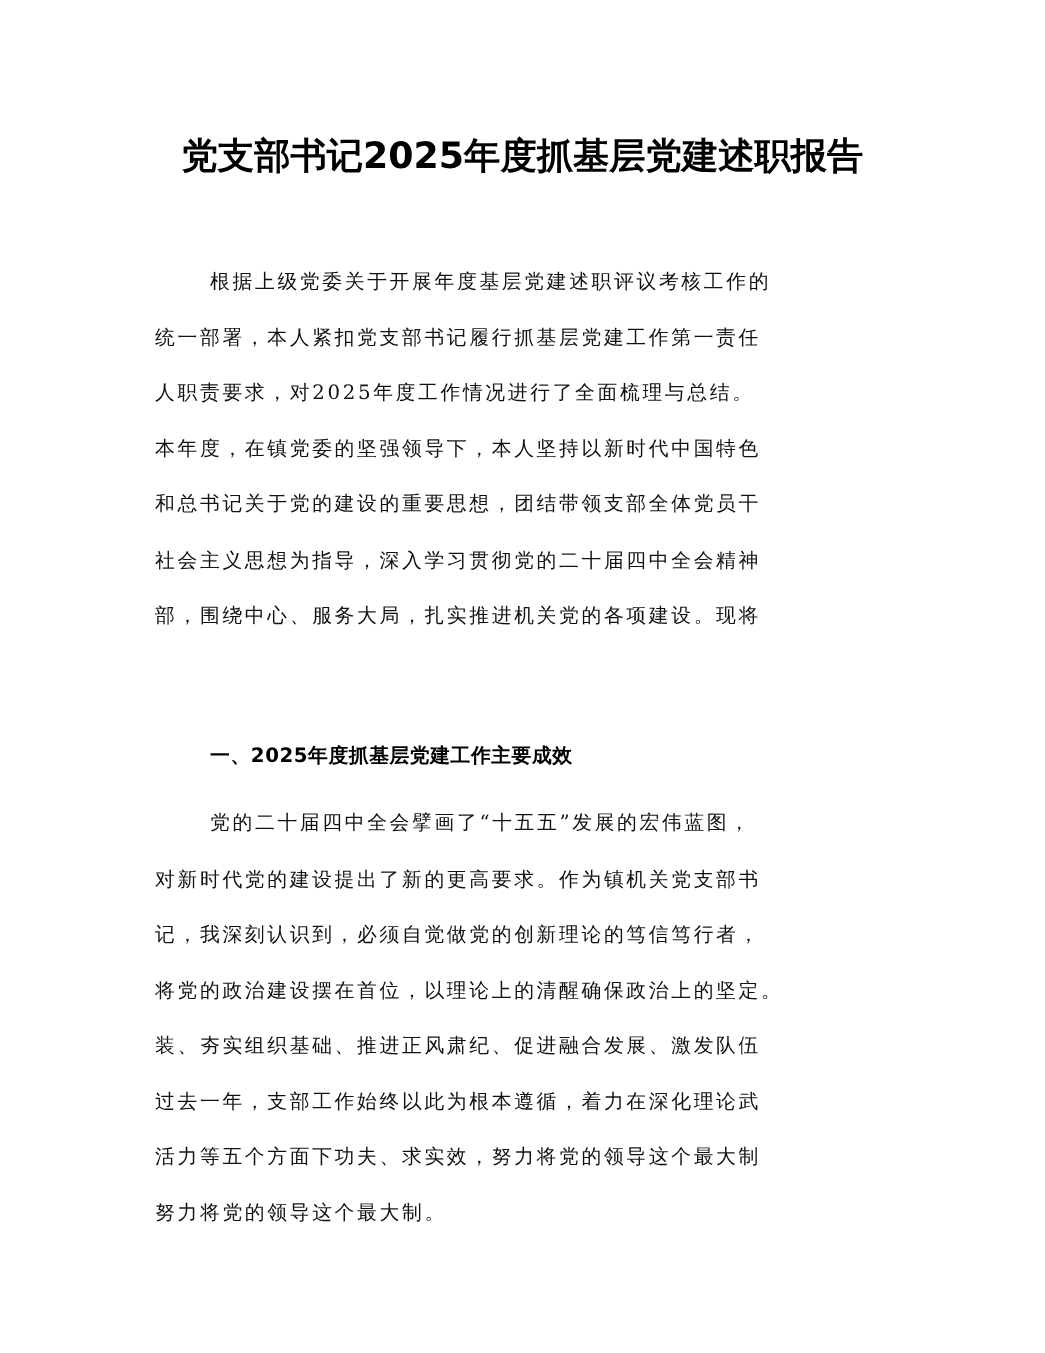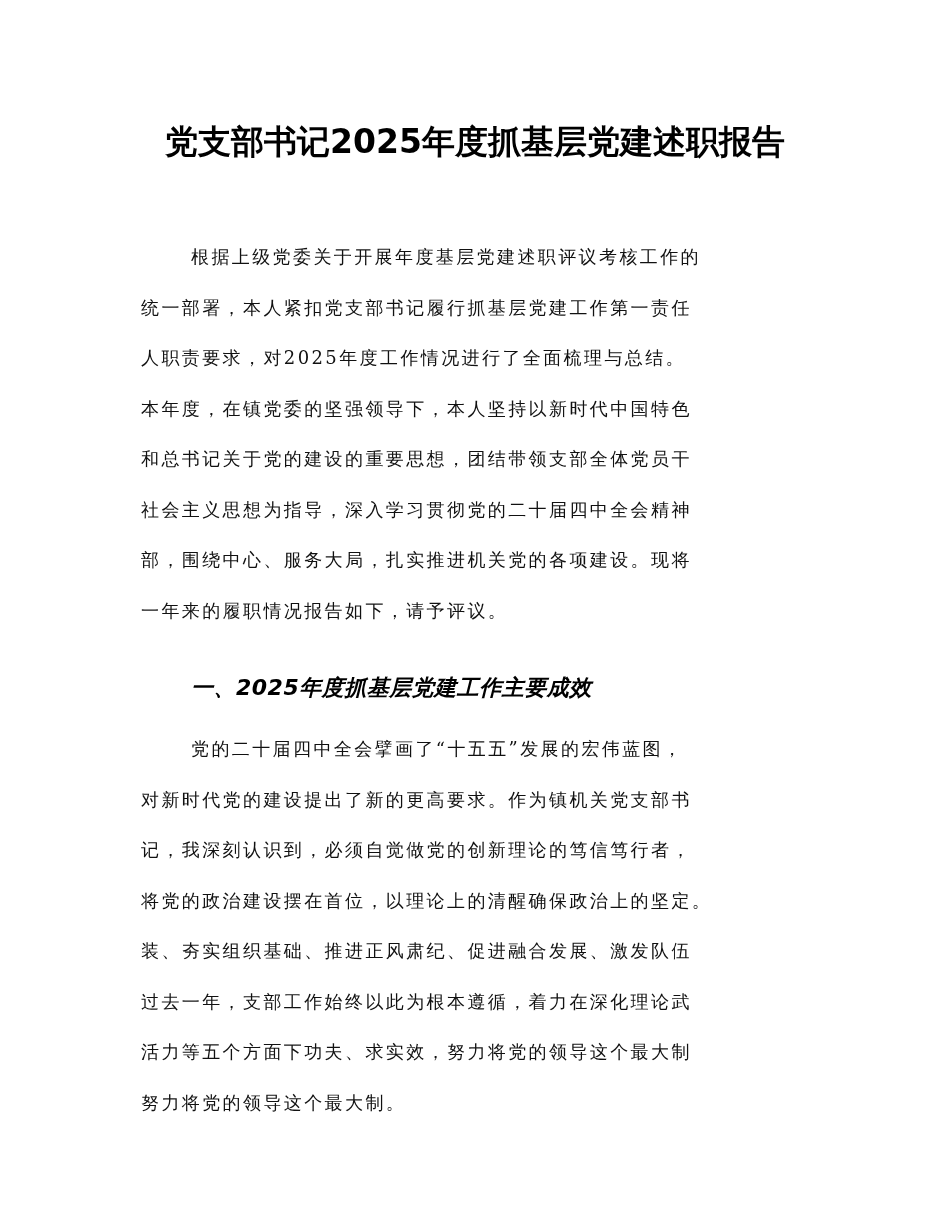--- a/index.html
+++ b/index.html
@@ -45,42 +45,40 @@
     line-height: 50.5px;
     font-size: 18px;
     white-space: nowrap;
     letter-spacing: 2.4px;
     color: #111;
   }
   .indent { padding-left: 50px; }
   .heading {
     font-family: "DejaVu Sans", "Liberation Sans", sans-serif;
     font-weight: bold;
-    font-size: 22px;
+    font-size: 18px;
     letter-spacing: 0.5px;
     color: #000;
-    font-style: italic;
   }
 </style>
 </head>
 <body>
 
 <div class="page">
 
   <h1 class="title" style="margin:0;text-align:center;">党支部书记2025年度抓基层党建述职报告</h1>
 
   <div class="body-text" style="top:232px;">
     <div class="line indent">根据上级党委关于开展年度基层党建述职评议考核工作的</div>
     <div class="line">统一部署，本人紧扣党支部书记履行抓基层党建工作第一责任</div>
     <div class="line">人职责要求，对2025年度工作情况进行了全面梳理与总结。</div>
     <div class="line">本年度，在镇党委的坚强领导下，本人坚持以新时代中国特色</div>
     <div class="line">和总书记关于党的建设的重要思想，团结带领支部全体党员干</div>
     <div class="line">社会主义思想为指导，深入学习贯彻党的二十届四中全会精神</div>
     <div class="line">部，围绕中心、服务大局，扎实推进机关党的各项建设。现将</div>
-    <div class="line">一年来的履职情况报告如下，请予评议。</div>
   </div>
 
   <div class="body-text" style="top:663px;">
     <div class="line indent heading">一、2025年度抓基层党建工作主要成效</div>
   </div>
 
   <div class="body-text" style="top:724px;">
     <div class="line indent">党的二十届四中全会擘画了“十五五”发展的宏伟蓝图，</div>
     <div class="line">对新时代党的建设提出了新的更高要求。作为镇机关党支部书</div>
     <div class="line">记，我深刻认识到，必须自觉做党的创新理论的笃信笃行者，</div>

